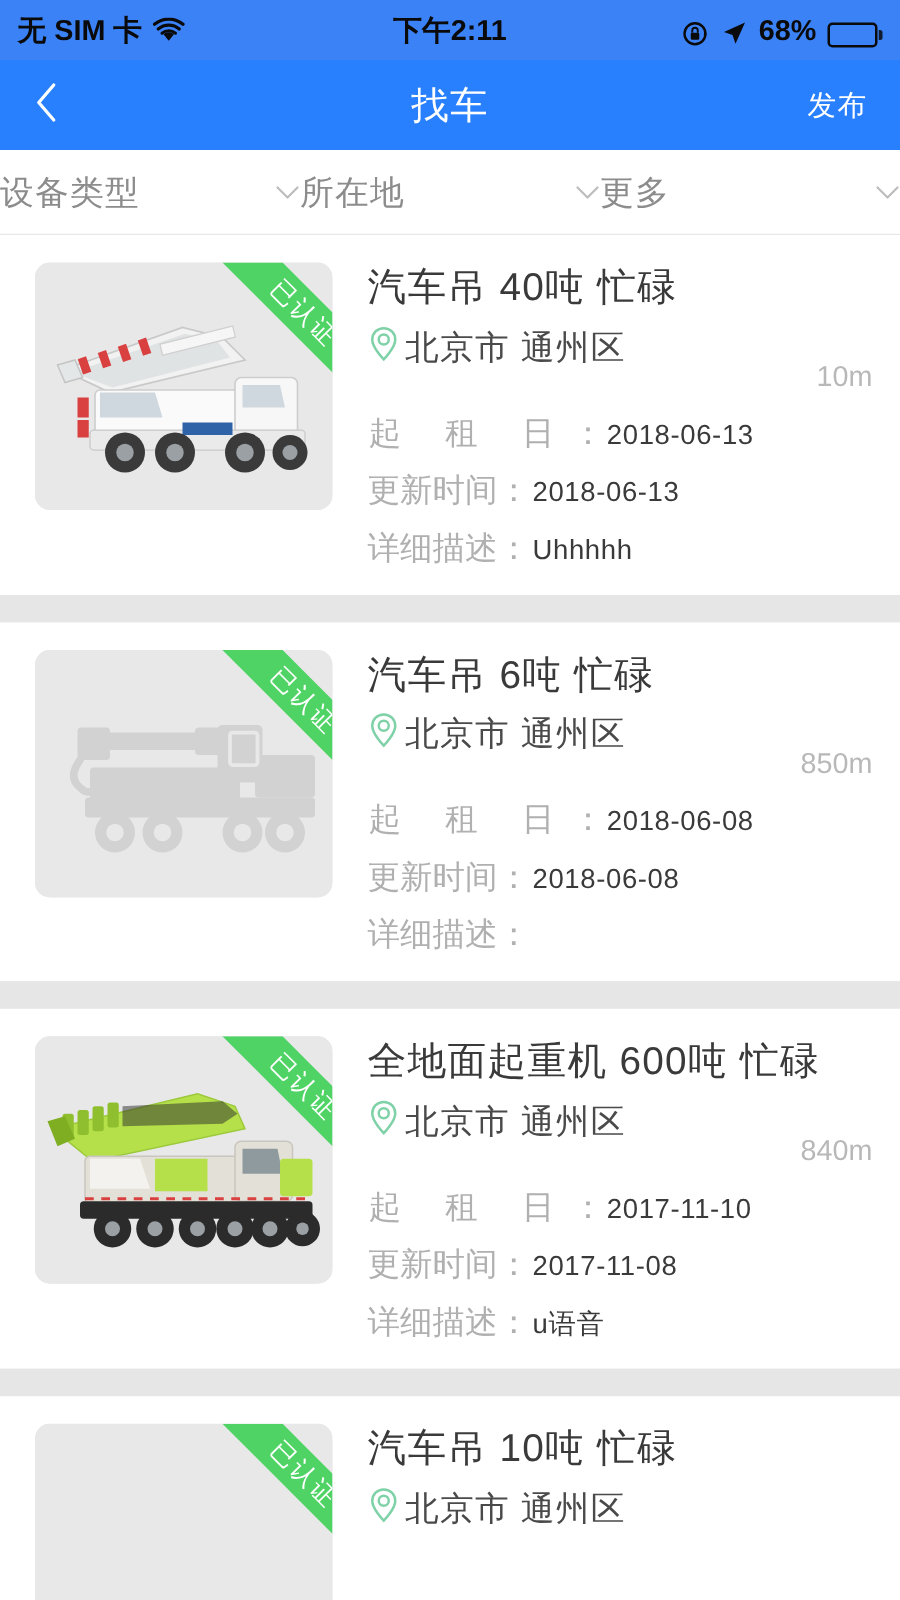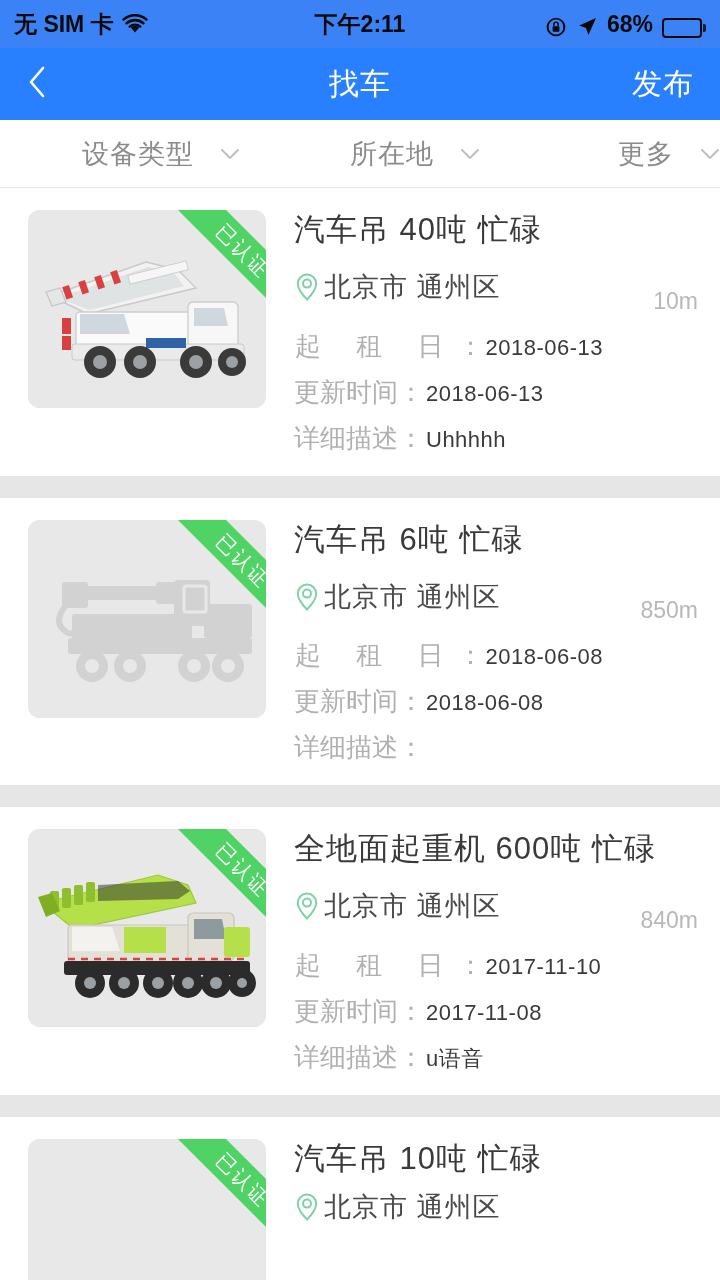--- a/index.html
+++ b/index.html
@@ -44,30 +44,30 @@
   .nav-back{
     width:40px; height:48px; display:flex; align-items:center;
     justify-content:flex-start; cursor:pointer;
   }
   .nav-back svg{ width:22px; height:34px; }
   .nav-title{
     position:absolute; left:0; right:0; text-align:center;
     font-size:30px; letter-spacing:1px; pointer-events:none;
   }
   .nav-action{
-    margin-left:auto; font-size:30px; letter-spacing:1px;
+    margin-left:auto; font-size:23px; letter-spacing:1px;
     cursor:pointer; position:relative; z-index:2;
   }
   
   .filterbar{
     height:68px; background:#fff; display:flex; align-items:center;
     border-bottom:1px solid #e8e8e8;
   }
   .filter{
-    flex:1; display:flex; align-items:center; justify-content:flex-end;
+    flex:1; display:flex; align-items:center; justify-content:space-between;
     gap:26px; cursor:pointer;
   }
   .filter .f-label{ font-size:27px; color:#8c8c8c; letter-spacing:1px; }
   .chev{ width:20px; height:12px; display:block; }
   
   .list{ background:#e6e6e6; }
   .gap{ height:22px; background:#e6e6e6; }
   .card{
     background:#fff; display:flex; padding:22px 0 20px 28px;
   }
@@ -86,21 +86,21 @@
     background:#4ED364; color:#fff;
     font-size:20px; line-height:34px; text-align:center;
     letter-spacing:2px;
     transform:rotate(45deg); top:24px; left:8px;
   }
   .info{ flex:1; padding-left:28px; padding-right:22px; padding-top:2px; }
   .title{
     font-size:31px; color:#3a3a3a; letter-spacing:1px;
     line-height:1.15; margin-bottom:12px; white-space:nowrap;
   }
-  .locrow{ display:flex; align-items:center; margin-bottom:14px; }
+  .locrow{ display:flex; align-items:flex-start; margin-bottom:14px; }
   .pin{ width:26px; height:30px; flex:0 0 26px; margin-right:4px; }
   .loc-text{ font-size:27px; color:#4a4a4a; letter-spacing:1px; }
   .dist{ margin-left:auto; font-size:23px; color:#b8b8b8;margin-top:28px; }
   .row{ display:flex; align-items:baseline; margin-bottom:11px; }
   .lbl{
     font-size:26px; color:#b0b0b0; white-space:nowrap;
     display:inline-block;
   }
   .lbl.spread{ letter-spacing:14px; padding-left:1px; }
   .colon{ font-size:26px; color:#b0b0b0; margin:0 2px 0 0; }

